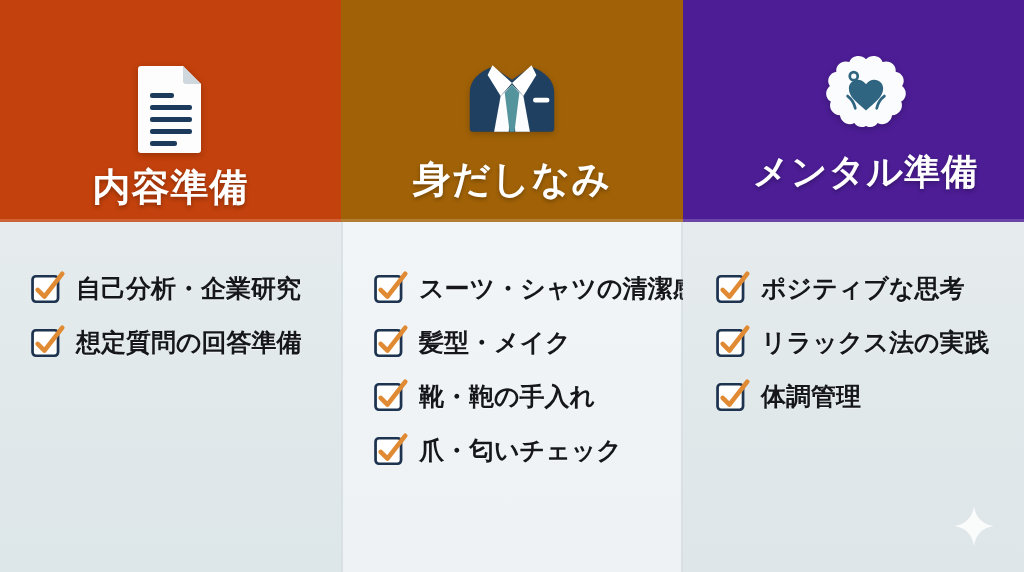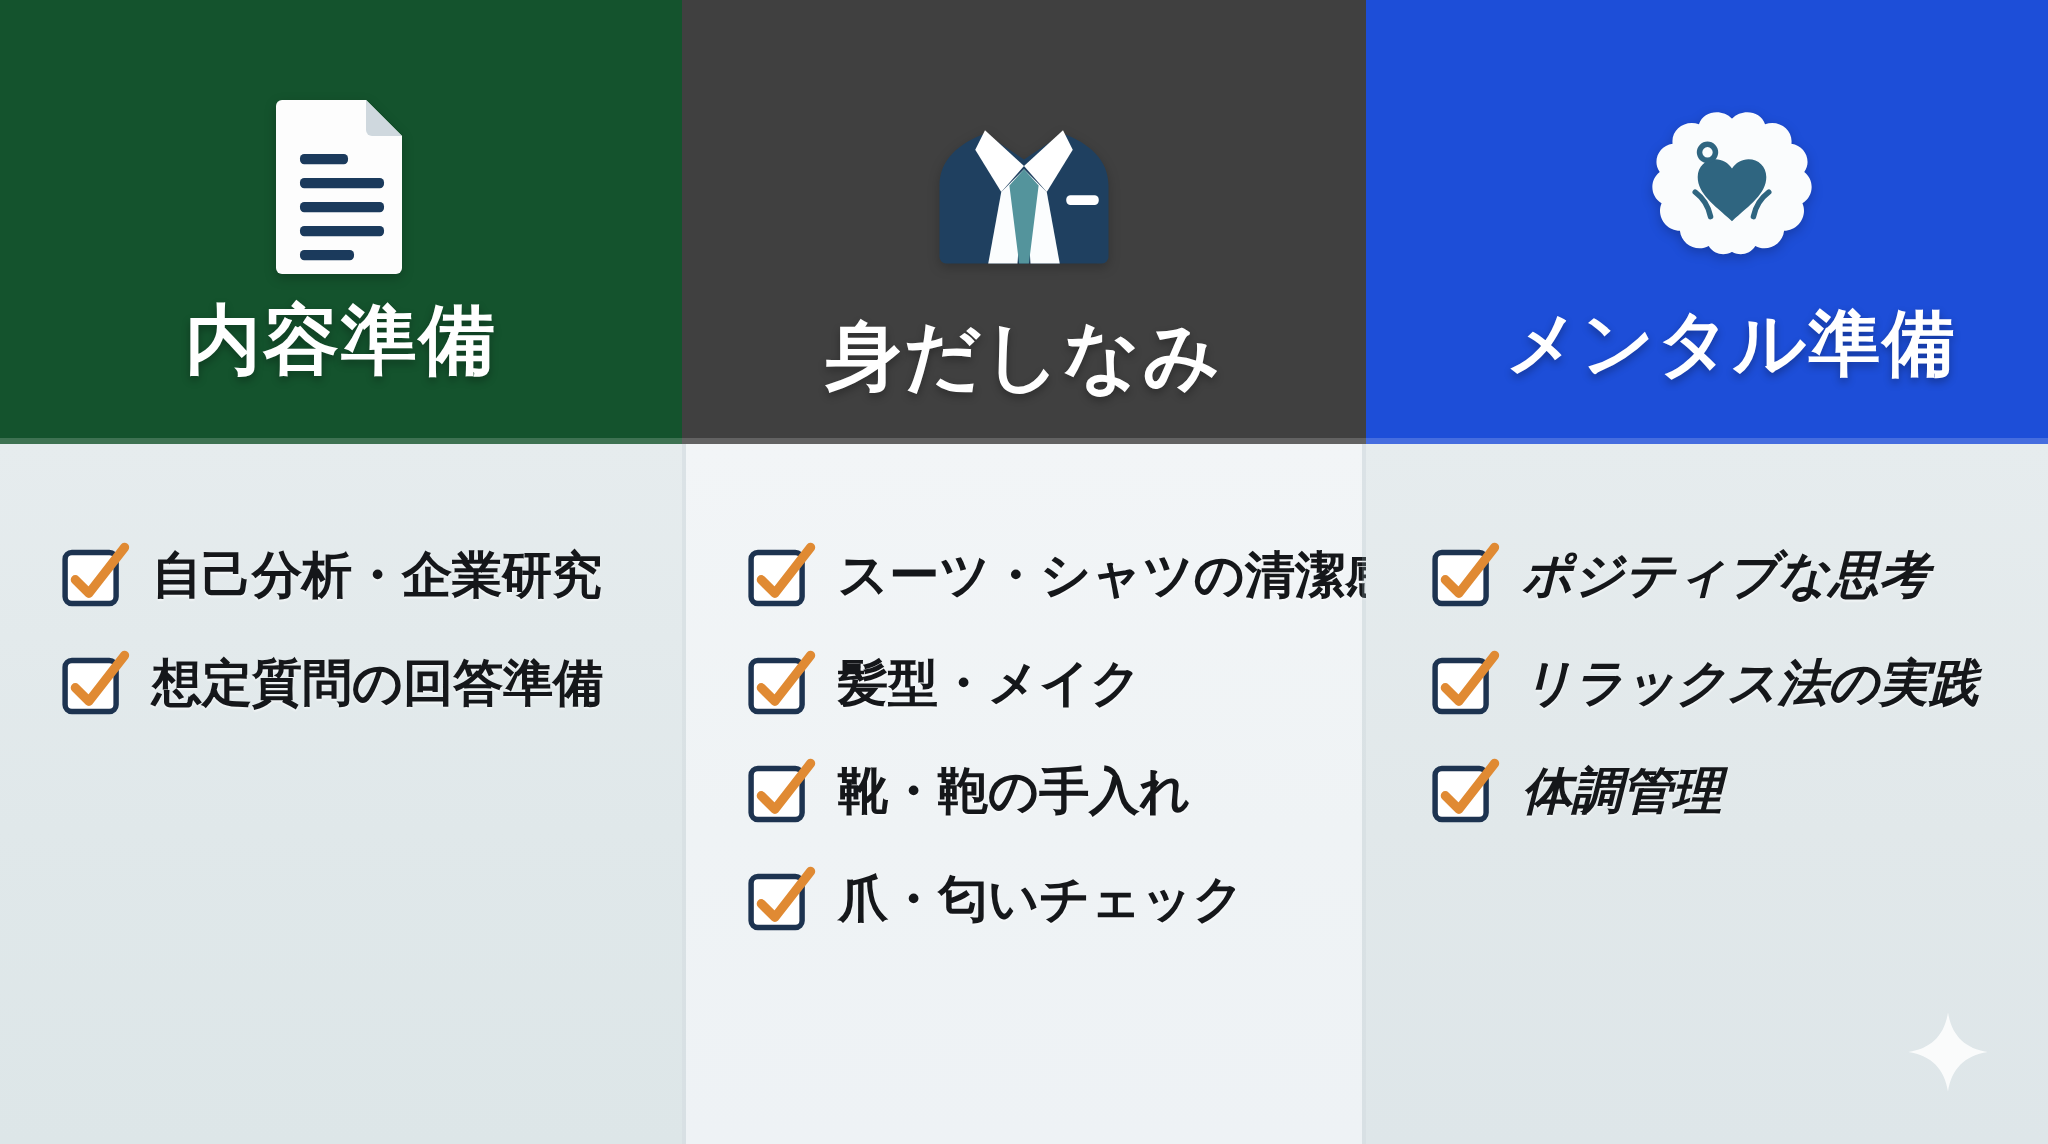--- a/index.html
+++ b/index.html
@@ -33,23 +33,23 @@
     position: relative;
     height: 222px;
     flex: 0 0 222px;
     display: flex;
     flex-direction: column;
     align-items: center;
     justify-content: flex-start;
     box-sizing: border-box;
     padding-top: 44px;
   }
-  .col-1 .col-header { background: #14532d; }
-  .col-2 .col-header { background: #404040; }
-  .col-3 .col-header { background: #1d4ed8; padding-left: 24px; }
+  .col-1 .col-header { background: #c2410c; justify-content: center; }
+  .col-2 .col-header { background: #a16207; }
+  .col-3 .col-header { background: #4c1d95; padding-left: 24px; }
 
   .col-header::after {
     content: "";
     position: absolute;
     left: 0; right: 0; bottom: 0;
     height: 3px;
     background: rgba(255,255,255,0.18);
   }
 
   .header-icon {
@@ -81,21 +81,20 @@
     padding: 40px 0 0 0;
   }
   .col-1 .col-body {
     background: linear-gradient(180deg, #e6ecee 0%, #e0e8ea 55%, #dde6e8 100%);
   }
   .col-2 .col-body {
     background: linear-gradient(180deg, #f2f5f7 0%, #eff3f5 55%, #eef2f5 100%);
   }
   .col-3 .col-body {
     background: linear-gradient(180deg, #e6ecee 0%, #e1e8ea 55%, #dee6e9 100%);
-    font-style: italic;
   }
   .col-2 .col-body::before,
   .col-2 .col-body::after {
     content: "";
     position: absolute;
     top: 0; bottom: 0;
     width: 2px;
     background: rgba(150,170,180,0.25);
   }
   .col-2 .col-body::before { left: 0; }

